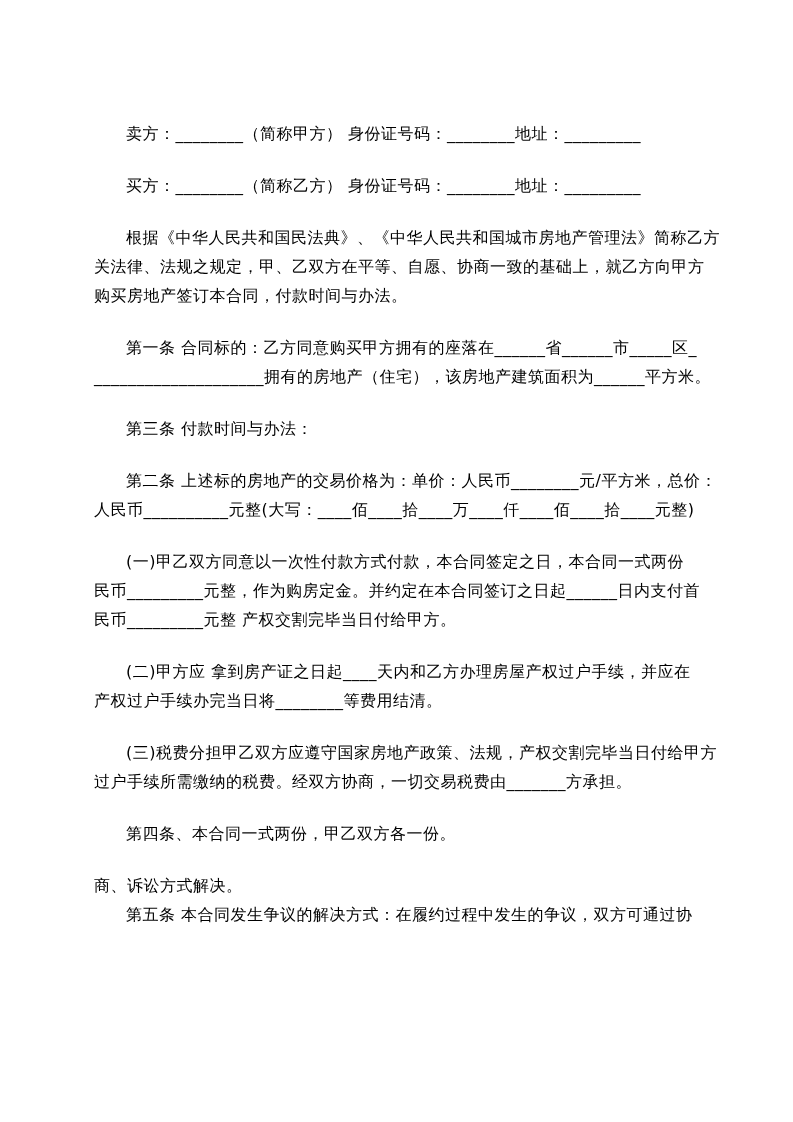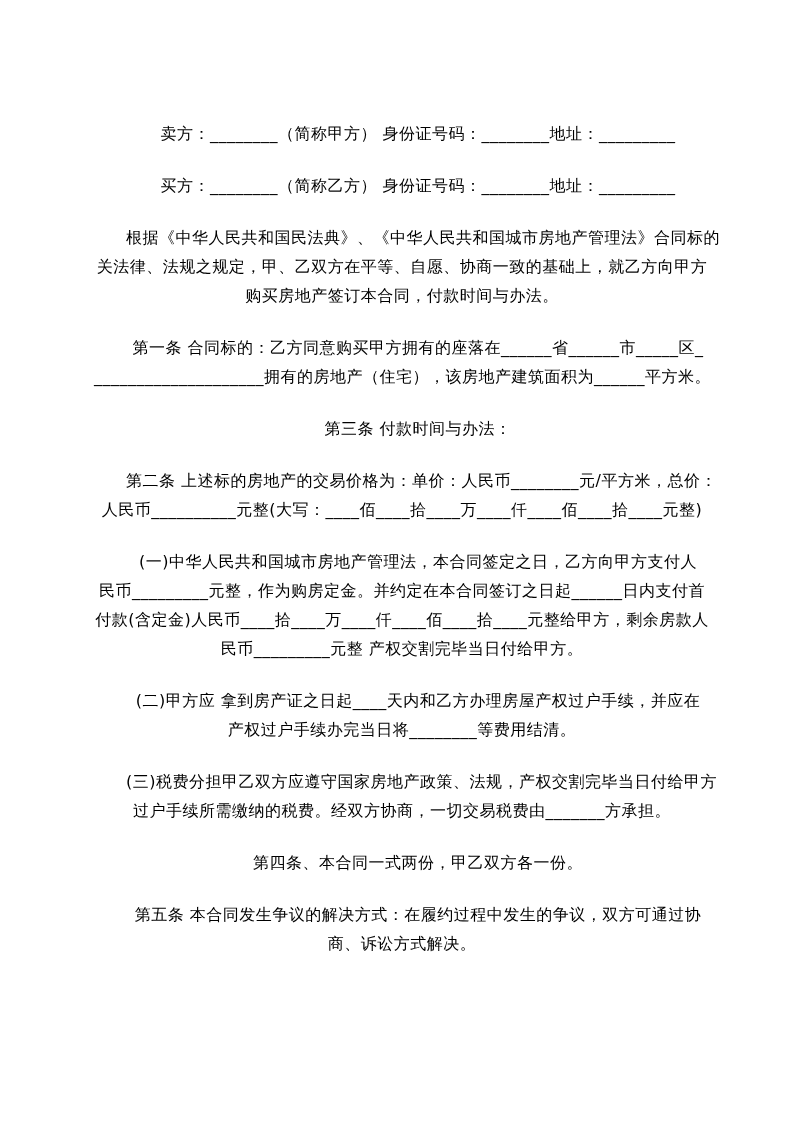--- a/index.html
+++ b/index.html
@@ -15,78 +15,77 @@
     position: absolute;
     top: 119px;
     left: 94px;
     width: 616px;
     font-family: "DejaVu Sans", "Liberation Sans", sans-serif;
     font-size: 16px;
     line-height: 29px;
     color: #000000;
     letter-spacing: 0.5px;
   }
-  .para { margin: 0 0 23px 0; text-align: center; }
+  .para { margin: 0 0 23px 0; }
   .line { white-space: nowrap; }
   .indent { text-indent: 2em; }
 </style>
 </head>
 <body>
 
 <div class="page">
   <div class="content">
 
     <div class="para">
       <div class="line indent">卖方：________（简称甲方） 身份证号码：________地址：_________</div>
     </div>
 
     <div class="para">
       <div class="line indent">买方：________（简称乙方） 身份证号码：________地址：_________</div>
     </div>
 
     <div class="para">
-      <div class="line indent">根据《中华人民共和国民法典》、《中华人民共和国城市房地产管理法》合同标的</div>
+      <div class="line indent">根据《中华人民共和国民法典》、《中华人民共和国城市房地产管理法》简称乙方</div>
       <div class="line">关法律、法规之规定，甲、乙双方在平等、自愿、协商一致的基础上，就乙方向甲方</div>
       <div class="line">购买房地产签订本合同，付款时间与办法。</div>
     </div>
 
     <div class="para">
       <div class="line indent">第一条 合同标的：乙方同意购买甲方拥有的座落在______省______市_____区_</div>
       <div class="line">____________________拥有的房地产（住宅），该房地产建筑面积为______平方米。</div>
     </div>
 
     <div class="para">
       <div class="line indent">第三条 付款时间与办法：</div>
     </div>
 
     <div class="para">
       <div class="line indent">第二条 上述标的房地产的交易价格为：单价：人民币________元/平方米，总价：</div>
       <div class="line">人民币__________元整(大写：____佰____拾____万____仟____佰____拾____元整)</div>
     </div>
 
     <div class="para">
-      <div class="line indent">(一)中华人民共和国城市房地产管理法，本合同签定之日，乙方向甲方支付人</div>
+      <div class="line indent">(一)甲乙双方同意以一次性付款方式付款，本合同签定之日，本合同一式两份</div>
       <div class="line">民币_________元整，作为购房定金。并约定在本合同签订之日起______日内支付首</div>
-      <div class="line">付款(含定金)人民币____拾____万____仟____佰____拾____元整给甲方，剩余房款人</div>
       <div class="line">民币_________元整 产权交割完毕当日付给甲方。</div>
     </div>
 
     <div class="para">
       <div class="line indent">(二)甲方应 拿到房产证之日起____天内和乙方办理房屋产权过户手续，并应在</div>
       <div class="line">产权过户手续办完当日将________等费用结清。</div>
     </div>
 
     <div class="para">
       <div class="line indent">(三)税费分担甲乙双方应遵守国家房地产政策、法规，产权交割完毕当日付给甲方</div>
       <div class="line">过户手续所需缴纳的税费。经双方协商，一切交易税费由_______方承担。</div>
     </div>
 
     <div class="para">
       <div class="line indent">第四条、本合同一式两份，甲乙双方各一份。</div>
     </div>
 
     <div class="para">
+      <div class="line">商、诉讼方式解决。</div>
       <div class="line indent">第五条 本合同发生争议的解决方式：在履约过程中发生的争议，双方可通过协</div>
-      <div class="line">商、诉讼方式解决。</div>
     </div>
 
   </div>
 </div>
 
 </body></html>

